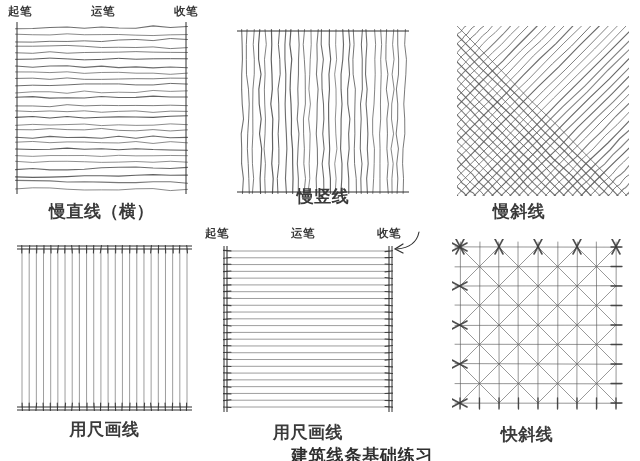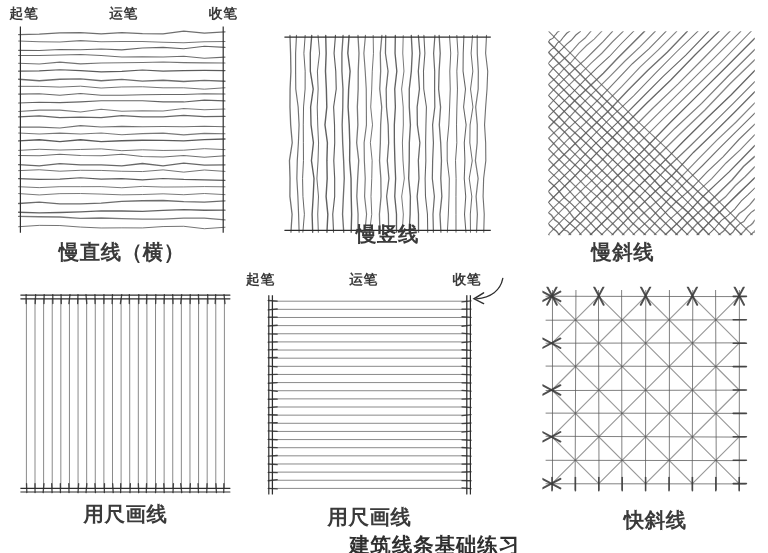--- a/index.html
+++ b/index.html
@@ -407,17 +407,17 @@
           <path d="M159 105.5L170 105.5" fill="none" stroke="#3c3c3c" stroke-width="1.3" stroke-opacity="0.9" stroke-linecap="round"></path>
           <path d="M105.5 159L105.5 170" fill="none" stroke="#3c3c3c" stroke-width="1.3" stroke-opacity="0.9" stroke-linecap="round"></path>
           <path d="M159 125L170 125" fill="none" stroke="#3c3c3c" stroke-width="1.3" stroke-opacity="0.9" stroke-linecap="round"></path>
           <path d="M125 159L125 170" fill="none" stroke="#3c3c3c" stroke-width="1.3" stroke-opacity="0.9" stroke-linecap="round"></path>
           <path d="M159 144.5L170 144.5" fill="none" stroke="#3c3c3c" stroke-width="1.3" stroke-opacity="0.9" stroke-linecap="round"></path>
           <path d="M144.5 159L144.5 170" fill="none" stroke="#3c3c3c" stroke-width="1.3" stroke-opacity="0.9" stroke-linecap="round"></path>
           <path d="M159 164L170 164" fill="none" stroke="#3c3c3c" stroke-width="1.3" stroke-opacity="0.9" stroke-linecap="round"></path>
           <path d="M164 159L164 170" fill="none" stroke="#3c3c3c" stroke-width="1.3" stroke-opacity="0.9" stroke-linecap="round"></path>
         </svg>
       </div>
-      <div class="caption" style="left: 460px; top: 426px; width: 172px;">快斜线</div>
+      <div class="caption" style="left: 441px; top: 426px; width: 172px;">快斜线</div>
     </div>
 
   <div class="figtitle" style="left: 291px; top: 447px;">建筑线条基础练习</div>
 </div>
 
 </body></html>

